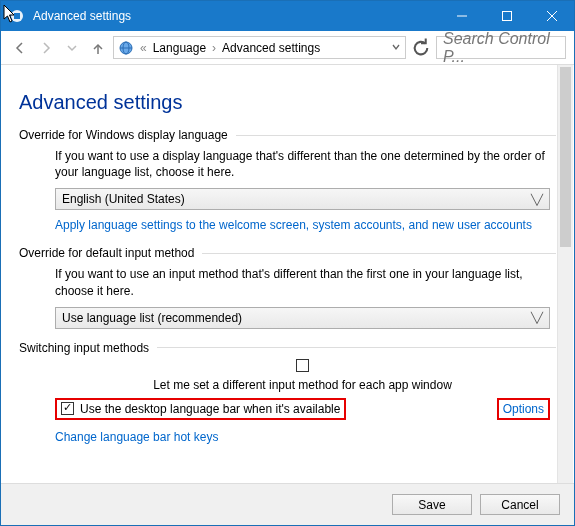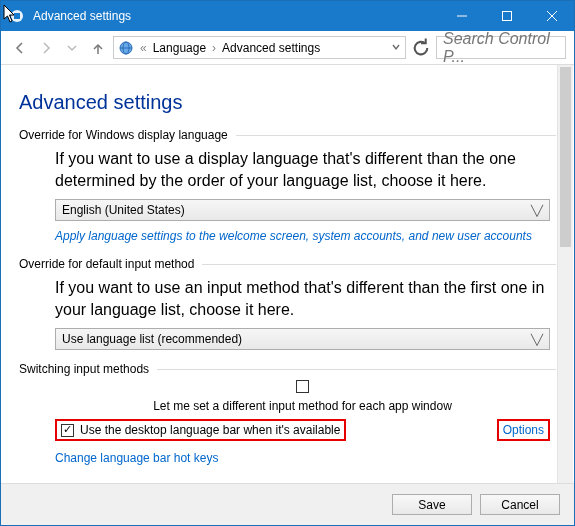--- a/index.html
+++ b/index.html
@@ -91,36 +91,36 @@
     font-weight: 400;
     color: #003399;
     margin: 18px 0 14px 0;
   }
   .section-row {
     display:flex; align-items:center; gap:8px;
   }
   .section-row .label { white-space:nowrap; }
   .section-row .rule { flex:1; height:1px; background:#ddd; }
   .indent { margin-left: 36px; margin-right: 6px; }
-  .desc { font-size: 16px; color: #000; margin: 6px 0 8px 0; line-height: 1.35; }
+  .desc { font-size: 12px; color: #000; margin: 6px 0 8px 0; line-height: 1.35; }
   .dropdown {
     width: 100%;
     height: 22px;
     border: 1px solid #adadad;
     background: linear-gradient(#f6f6f6,#e9e9e9);
     display: flex;
     align-items: center;
     padding: 0 6px;
     font-size: 12px;
     color: #000;
     justify-content: space-between;
   }
   .dropdown .chev { color:#555; font-size:10px; }
   .link { color: #0066cc; font-size: 12px; cursor: pointer; }
-  .link-block { margin: 8px 0 14px 0; font-style: italic; }
+  .link-block { margin: 8px 0 14px 0; }
   .checkbox-row {
     display: flex; align-items: center; gap: 6px;
     margin: 4px 0;
     flex-direction: column;
   }
   .checkbox {
     width: 13px; height: 13px; border: 1px solid #333;
     background: #fff;
     display: flex; align-items: center; justify-content: center;
     font-size: 10px; line-height:1;

